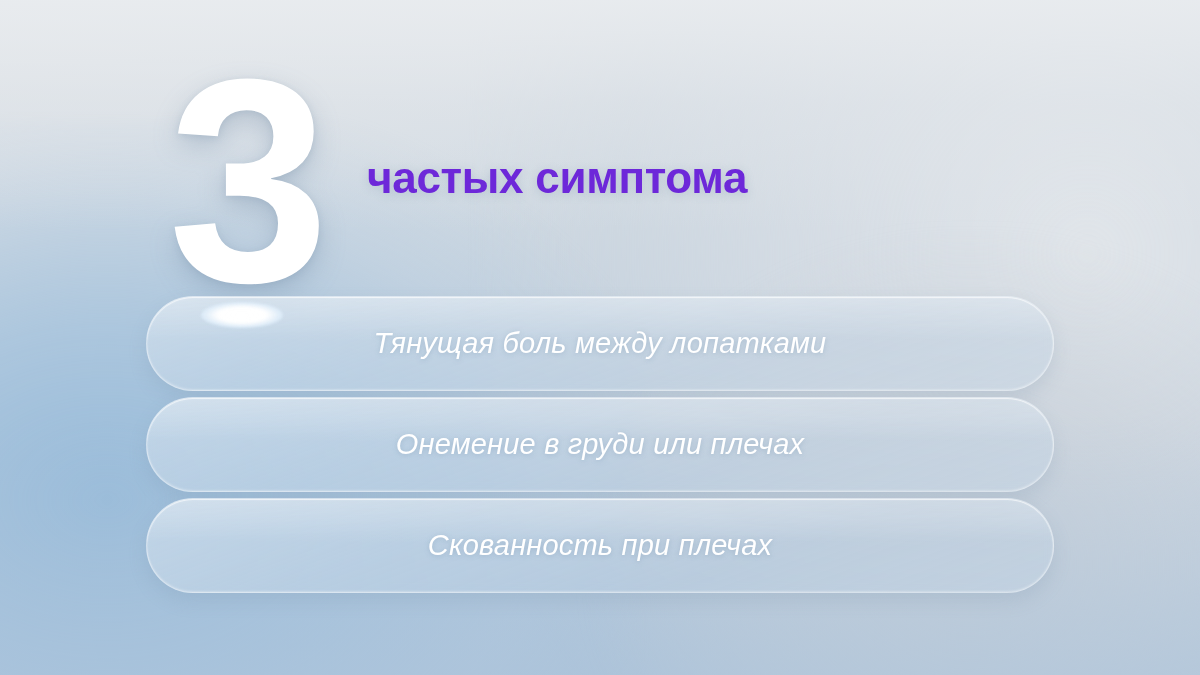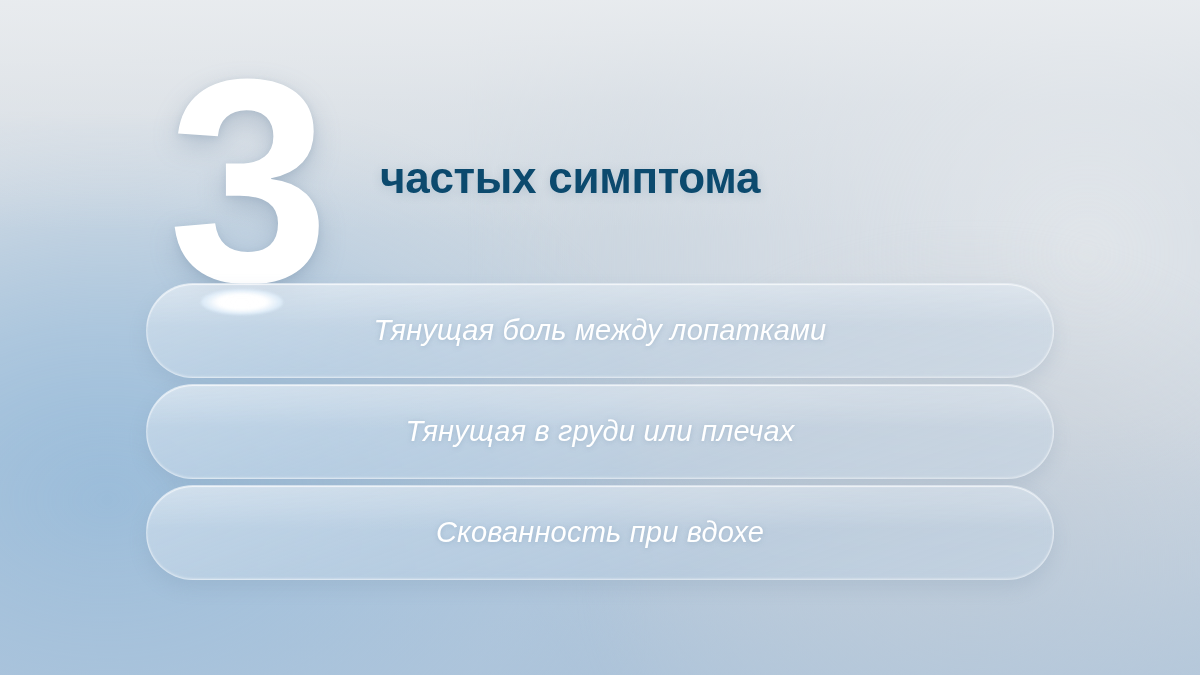--- a/index.html
+++ b/index.html
@@ -106,37 +106,37 @@
     font-weight: 700;
     color: #ffffff;
     letter-spacing: -6px;
     text-shadow:
       0 10px 26px rgba(120,145,170,0.38),
       0 2px 6px rgba(120,145,170,0.22);
     user-select: none;
   }
   .title {
     position: absolute;
-    left: 380px;
+    left: 367px;
     top: 155px;
     font-size: 44px;
     line-height: 1.06;
     font-weight: 700;
-    color: #0c4a6e;
+    color: #6d28d9;
     letter-spacing: -0.3px;
     text-shadow: 0 2px 10px rgba(120,145,170,0.30);
     white-space: nowrap;
   }
   .title-line { display: block; }
 
   
   .pills {
     position: absolute;
     left: 146px;
-    top: 283px;
+    top: 296px;
     width: 908px;
   }
   .pill {
     position: relative;
     height: 93px;
     margin-bottom: 6px;
     border-radius: 47px;
     background:
       linear-gradient(160deg,
         rgba(224,233,242,0.55) 0%,
@@ -213,21 +213,21 @@
   </div>
 
   <div class="pills">
 
     <div class="pill">
       <span class="pill-glint"></span>
       <span class="pill-label">Тянущая боль между лопатками</span>
     </div>
 
     <div class="pill">
-      <span class="pill-label">Тянущая в груди или плечах</span>
+      <span class="pill-label">Онемение в груди или плечах</span>
     </div>
 
     <div class="pill">
-      <span class="pill-label">Скованность при вдохе</span>
+      <span class="pill-label">Скованность при плечах</span>
     </div>
 
   </div>
 </div>
 
 </body></html>

